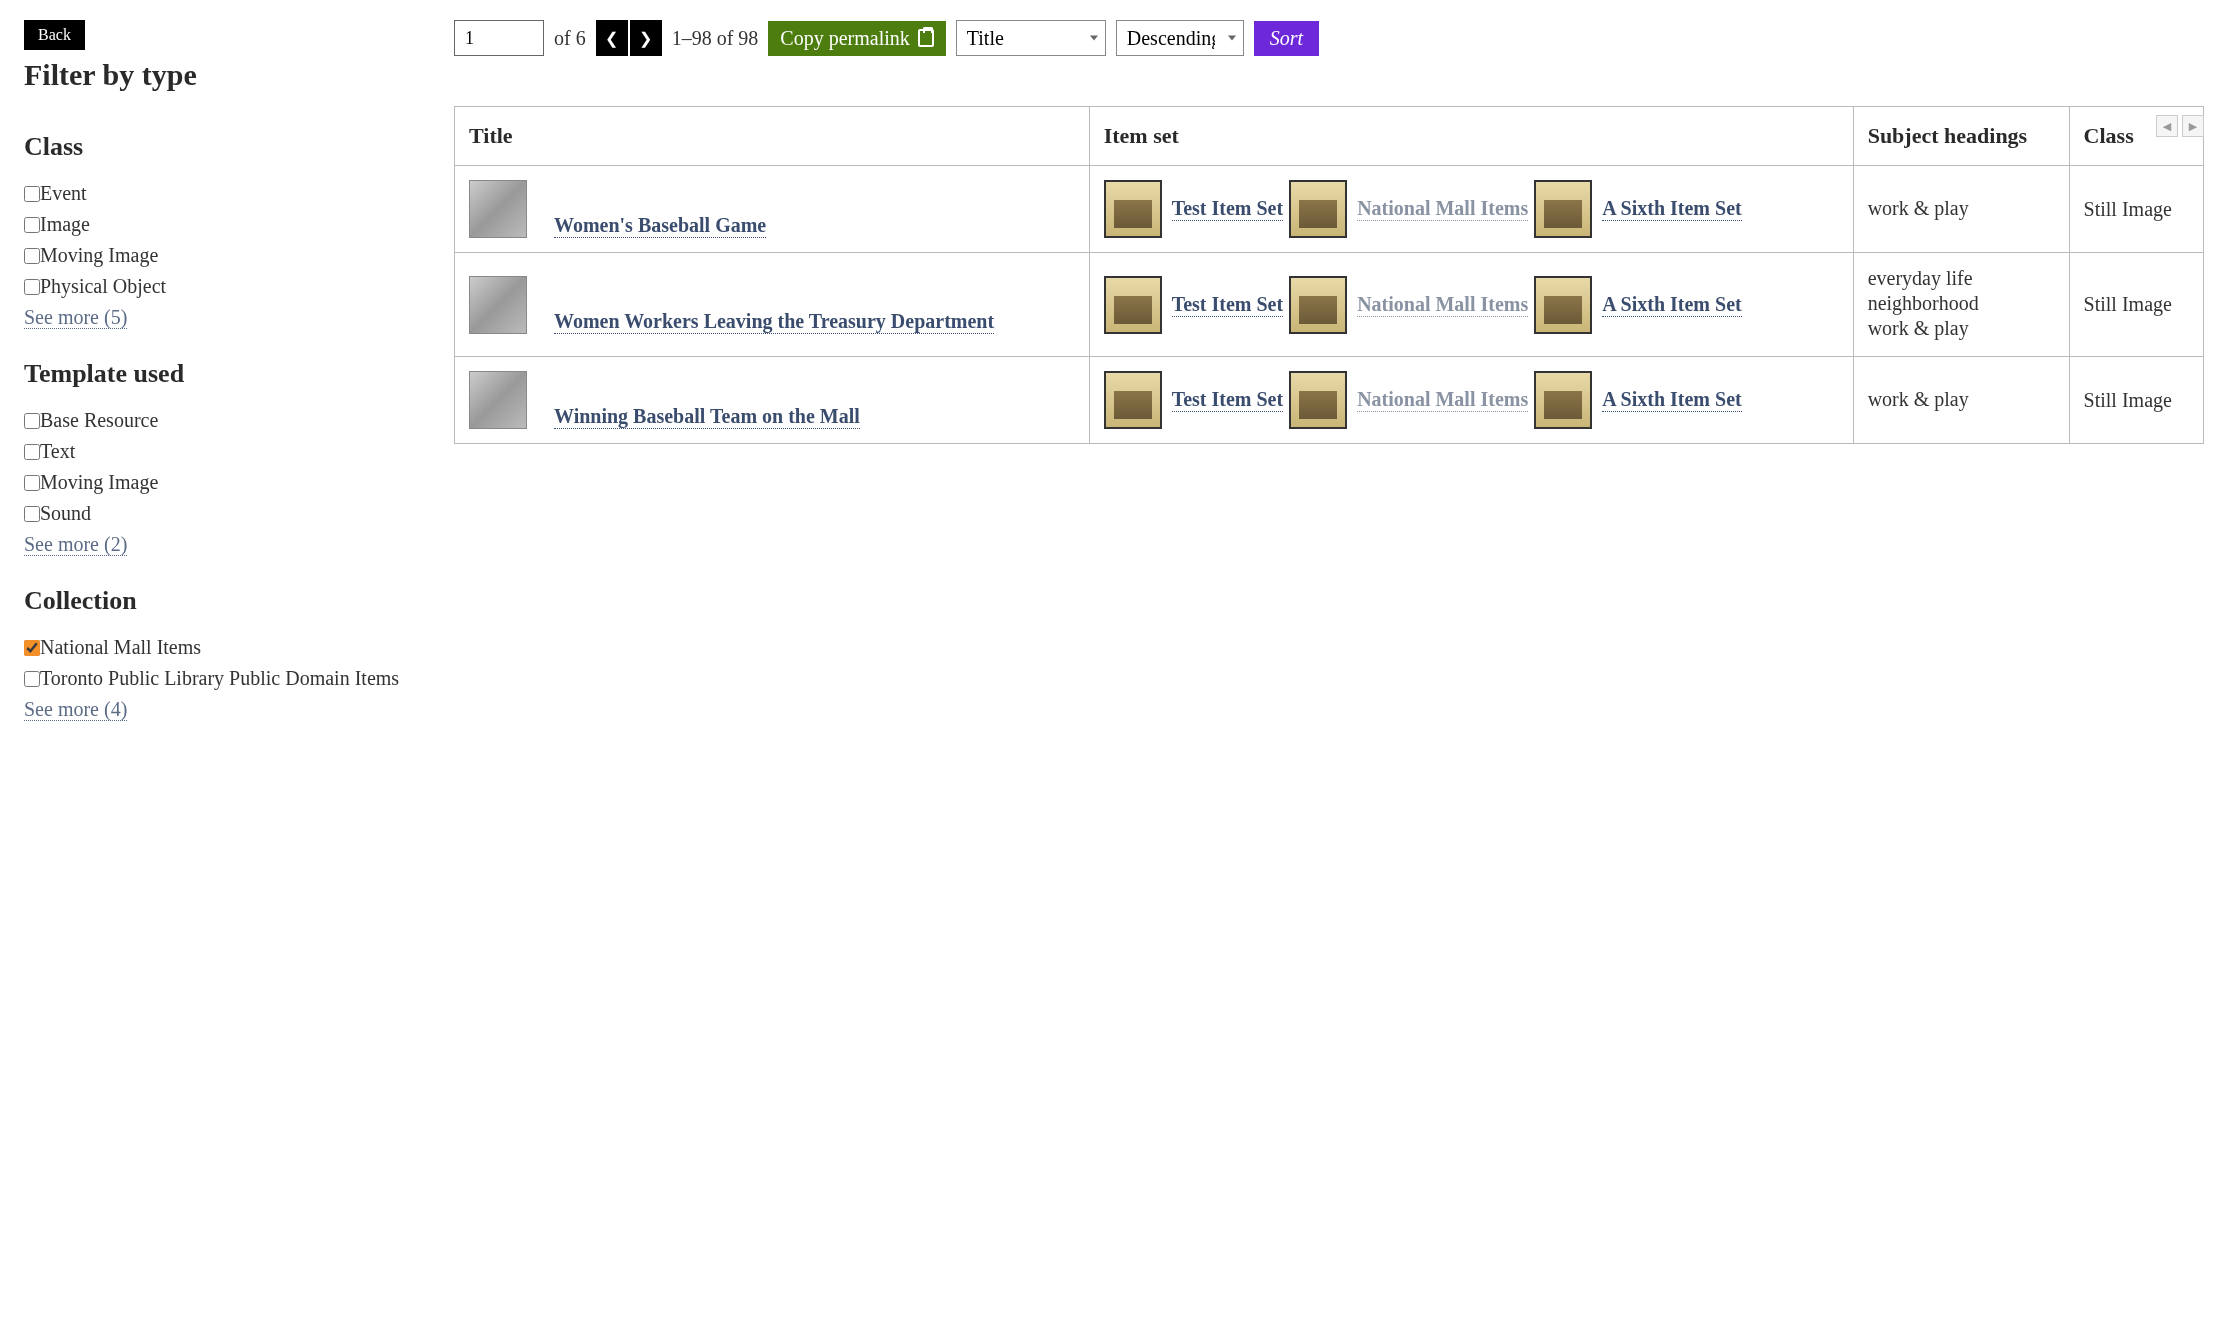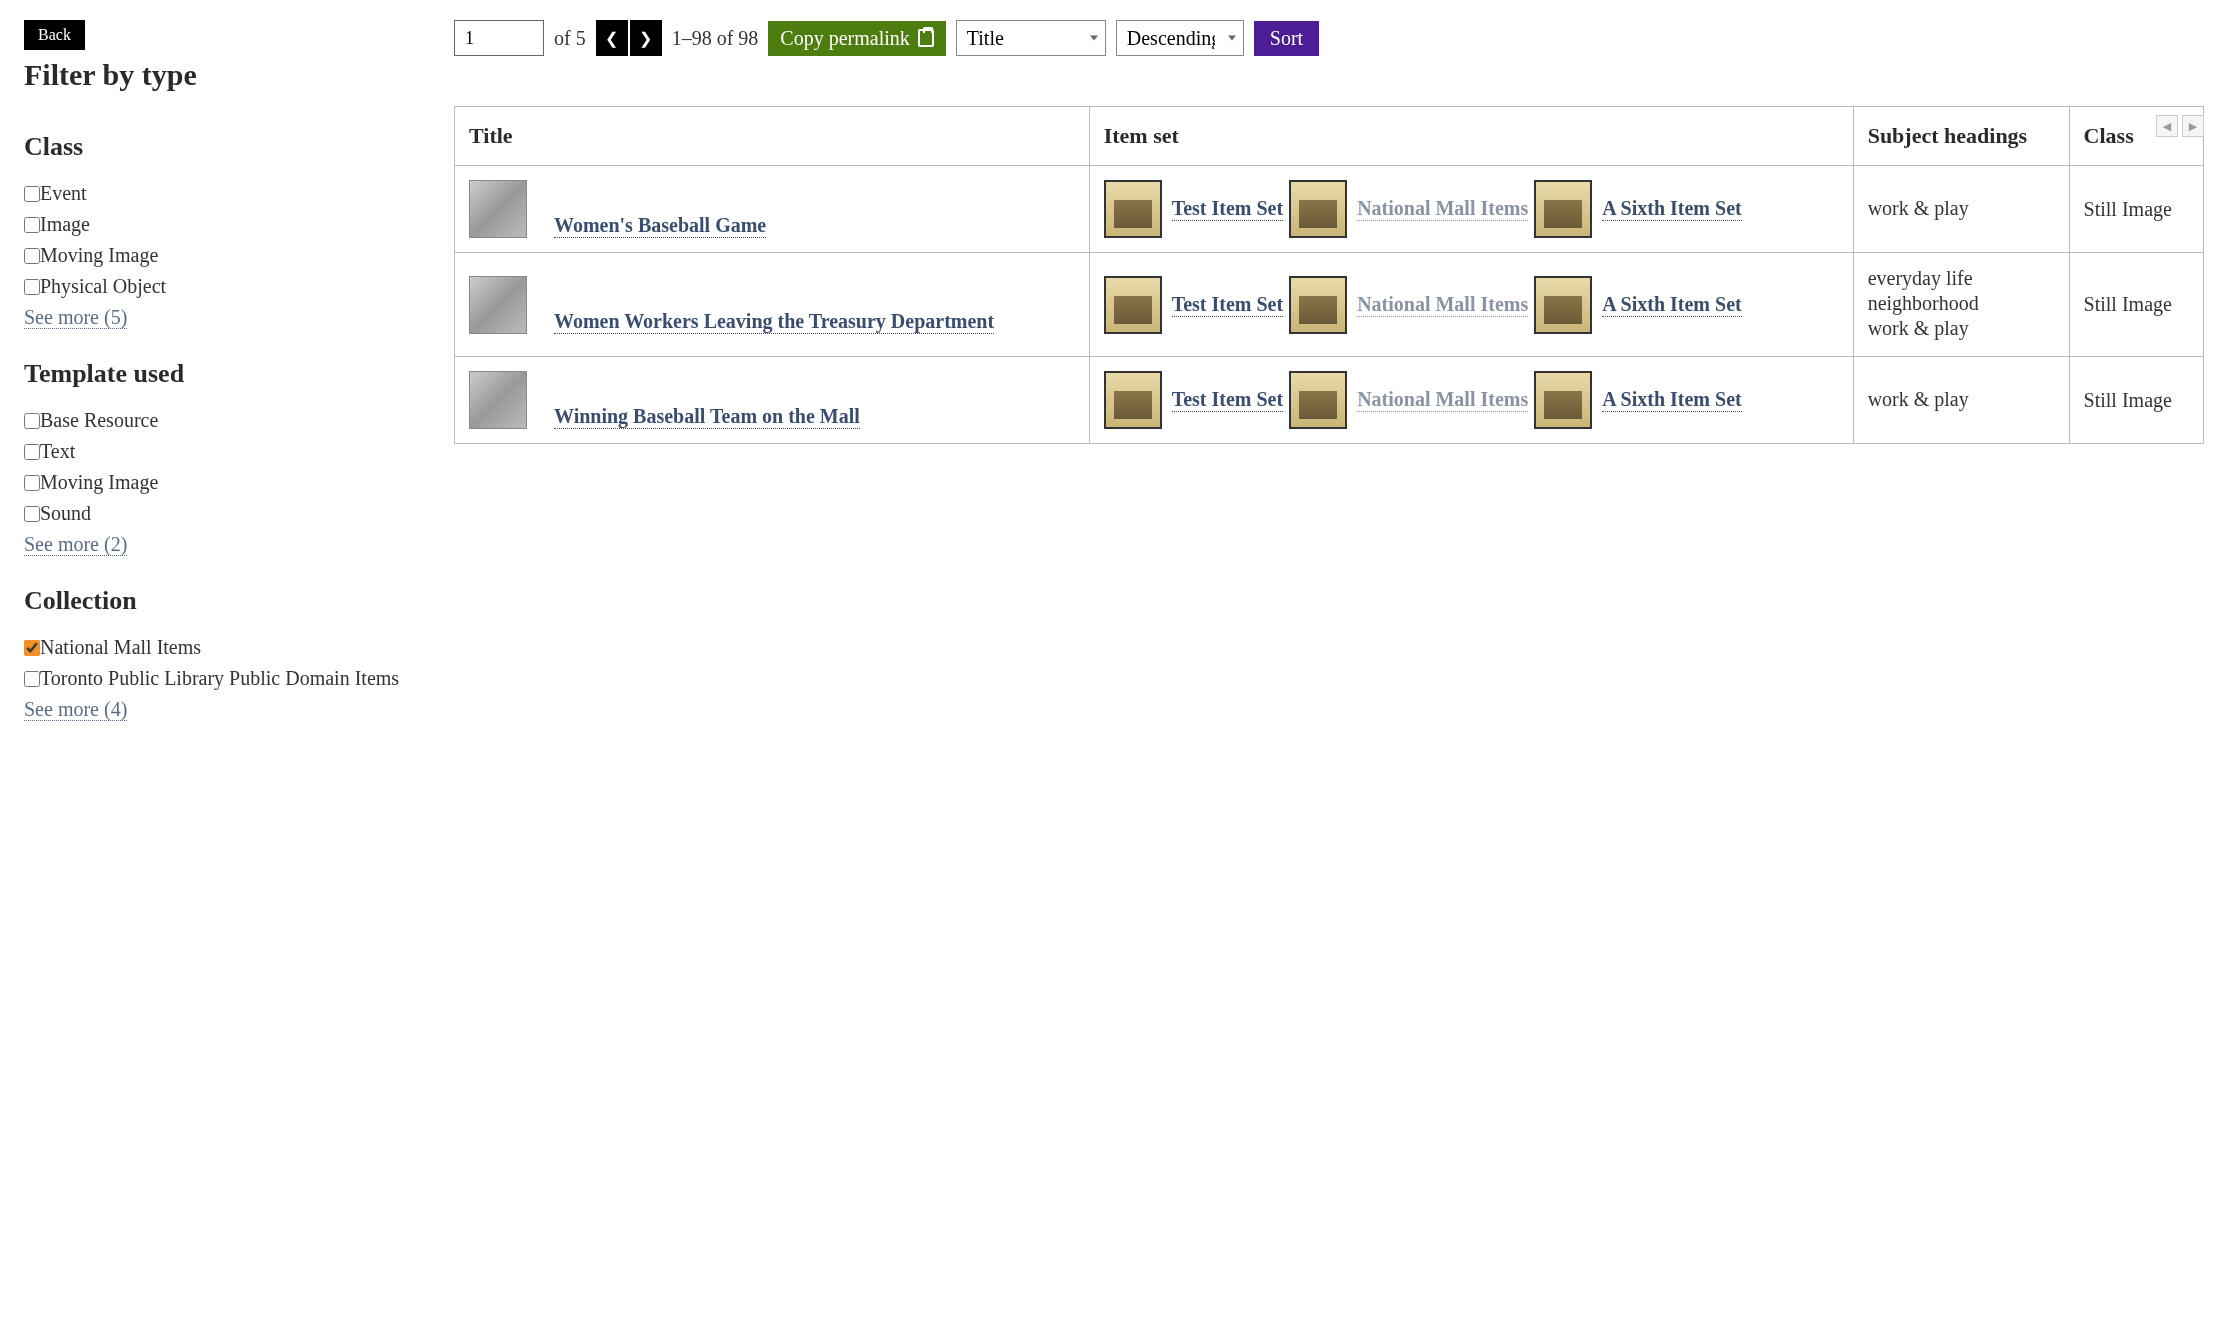--- a/index.html
+++ b/index.html
@@ -153,27 +153,28 @@
     transform: translateY(-50%);
     width: 0; height: 0;
     border-left: 4px solid transparent;
     border-right: 4px solid transparent;
     border-bottom: 5px solid #666;
     pointer-events: none;
   }
   .sort-select { width: 150px; }
   .order-select { width: 128px; }
   .sort-btn {
-    background: #4c1d95;
+    background: #6d28d9;
     color: #fff;
     border: none;
     padding: 6px 16px;
     font-size: 20px;
     font-family: inherit;
     cursor: pointer;
+    font-style: italic;
   }
   .nav-arrows {
     position: absolute;
     right: 24px;
     top: 115px;
     display: flex;
     gap: 4px;
   }
   .nav-arrow {
     width: 22px;
@@ -301,21 +302,21 @@
               <input type="checkbox" style="">
               <span>Toronto Public Library Public Domain Items</span>
             </li>
           </ul><span class="see-more">See more (4)</span></div>
       </div>
   </aside>
 
   <main class="main">
     <div class="toolbar">
       <input class="page-input" type="text" value="1" style="">
-      <span class="page-of">of 5</span>
+      <span class="page-of">of 6</span>
       <div class="pager-group">
         <button class="pager-btn">❮</button>
         <button class="pager-btn">❯</button>
       </div>
       <span class="range-label">1–98 of 98</span>
       <button class="copy-btn">
         <span>Copy permalink</span>
         <span class="clipboard-icon"></span>
       </button>
       <span class="select-wrap">

